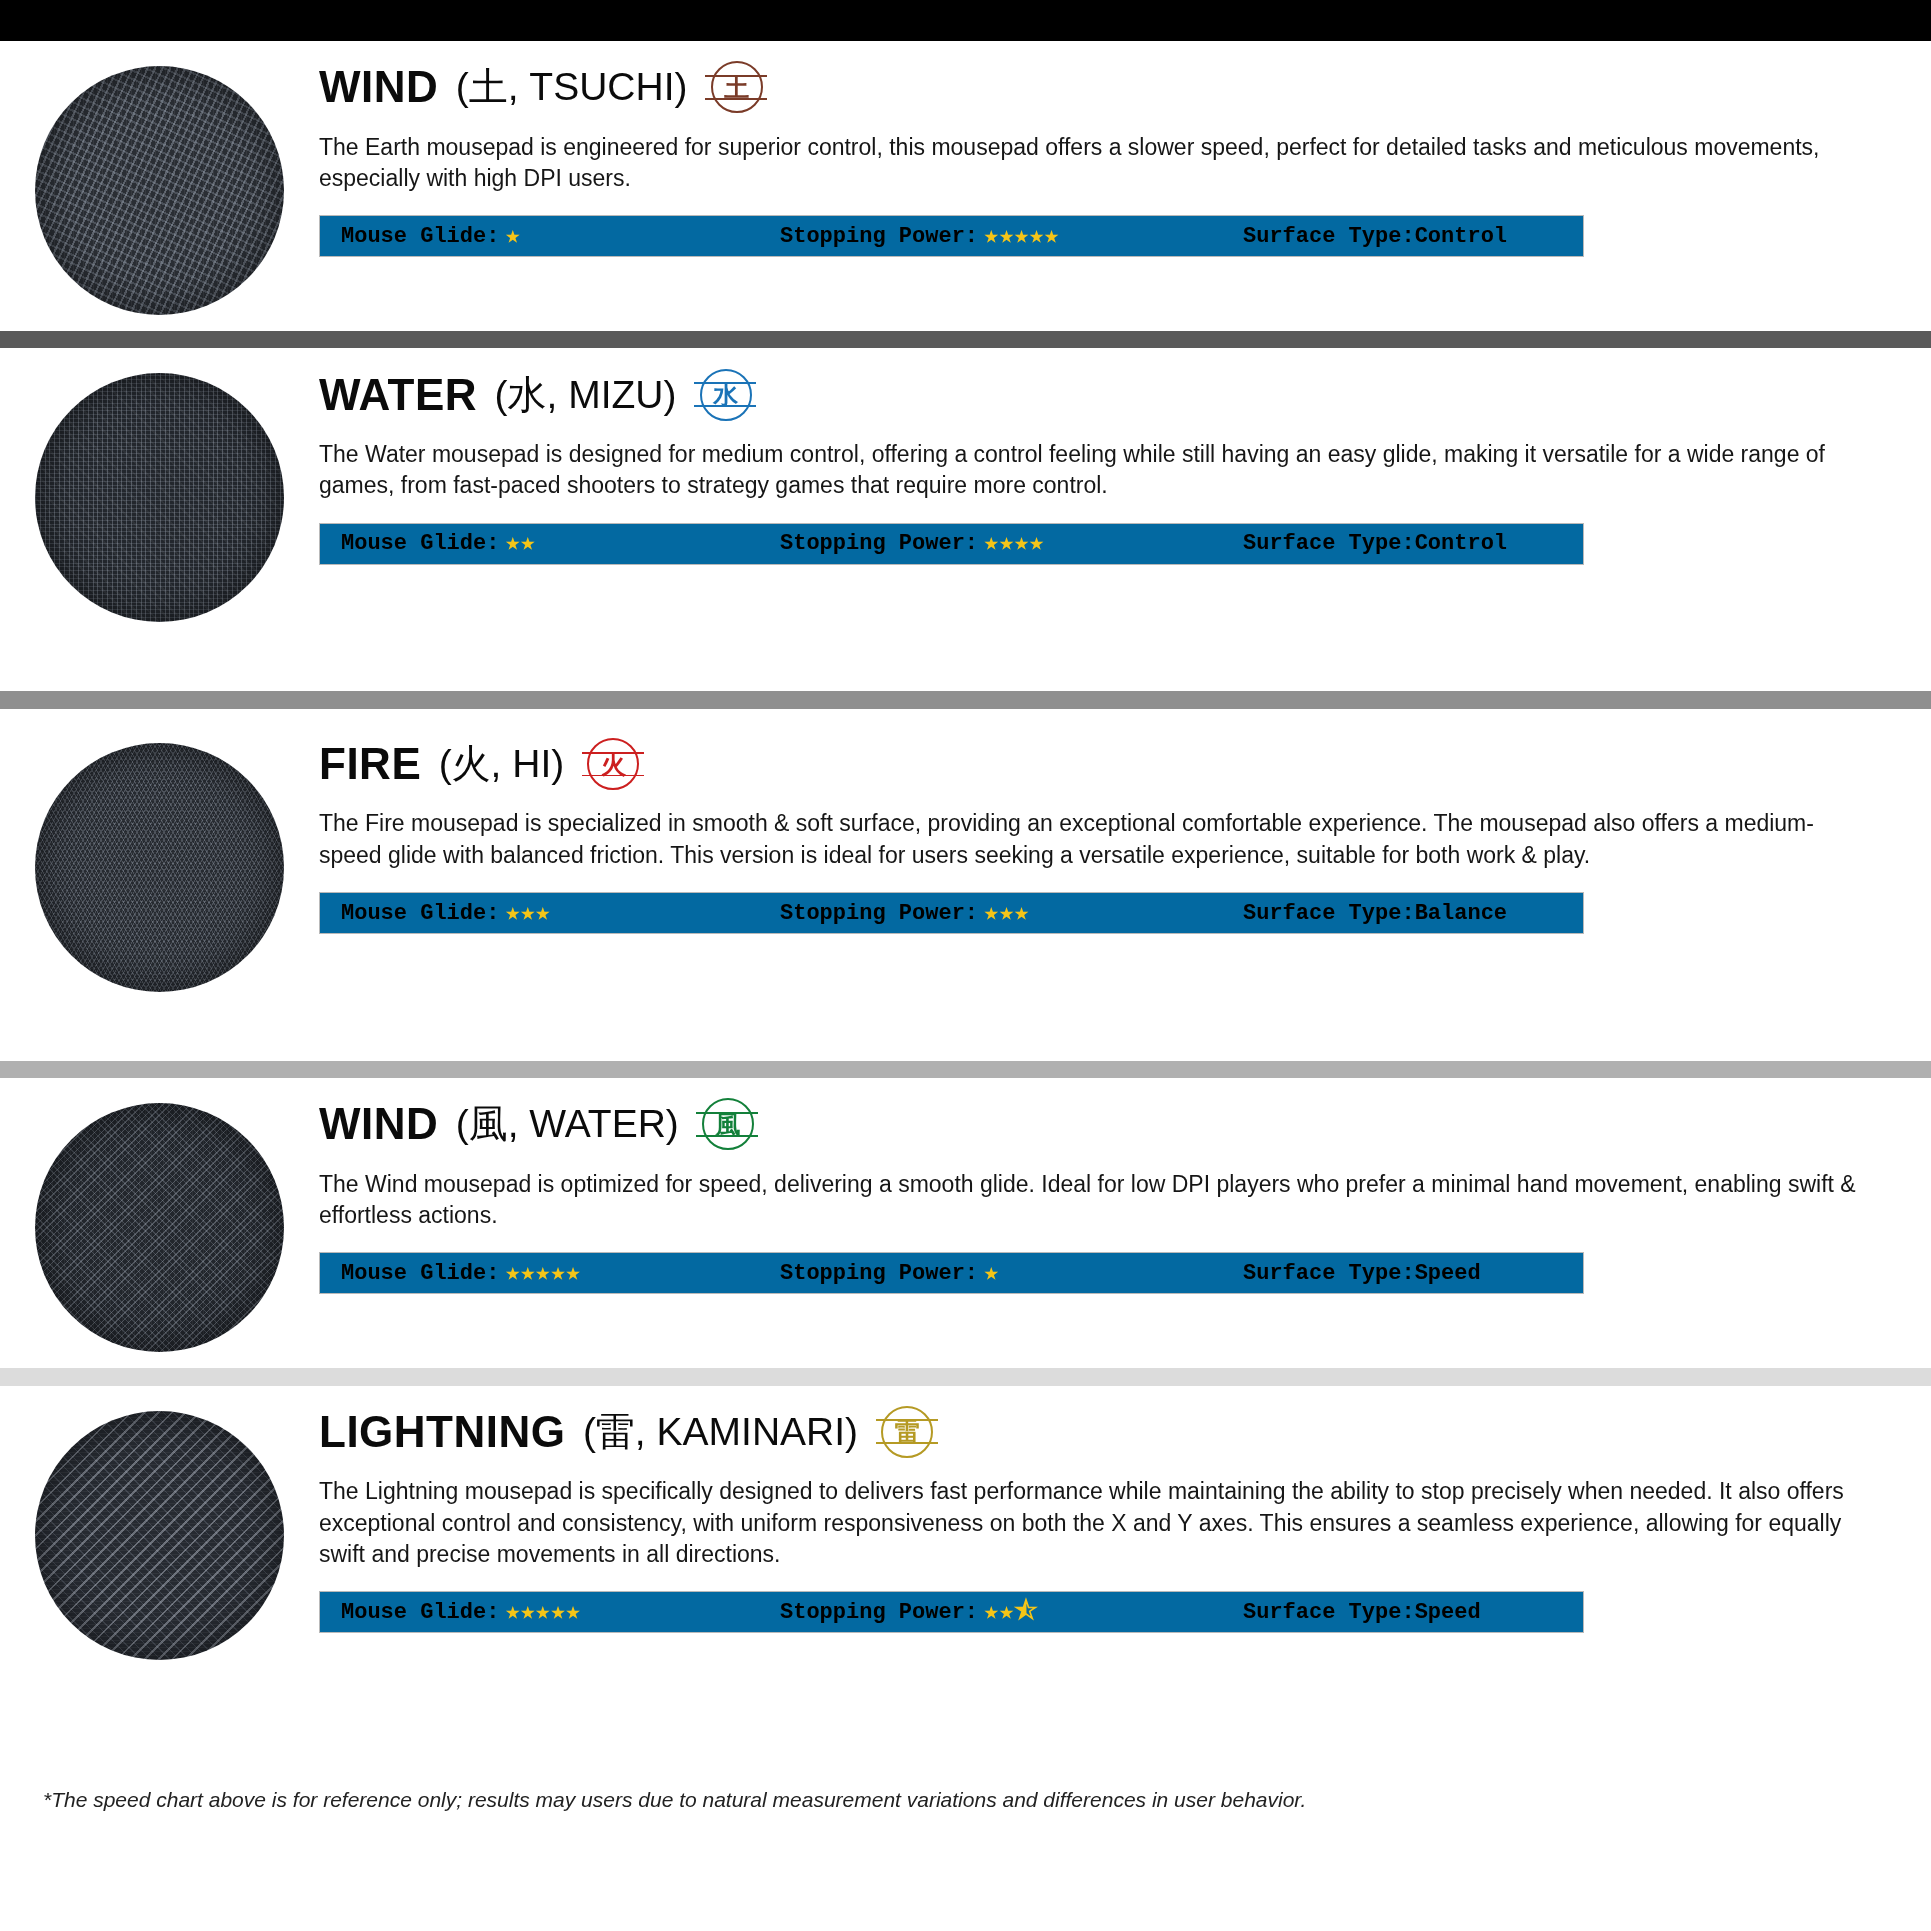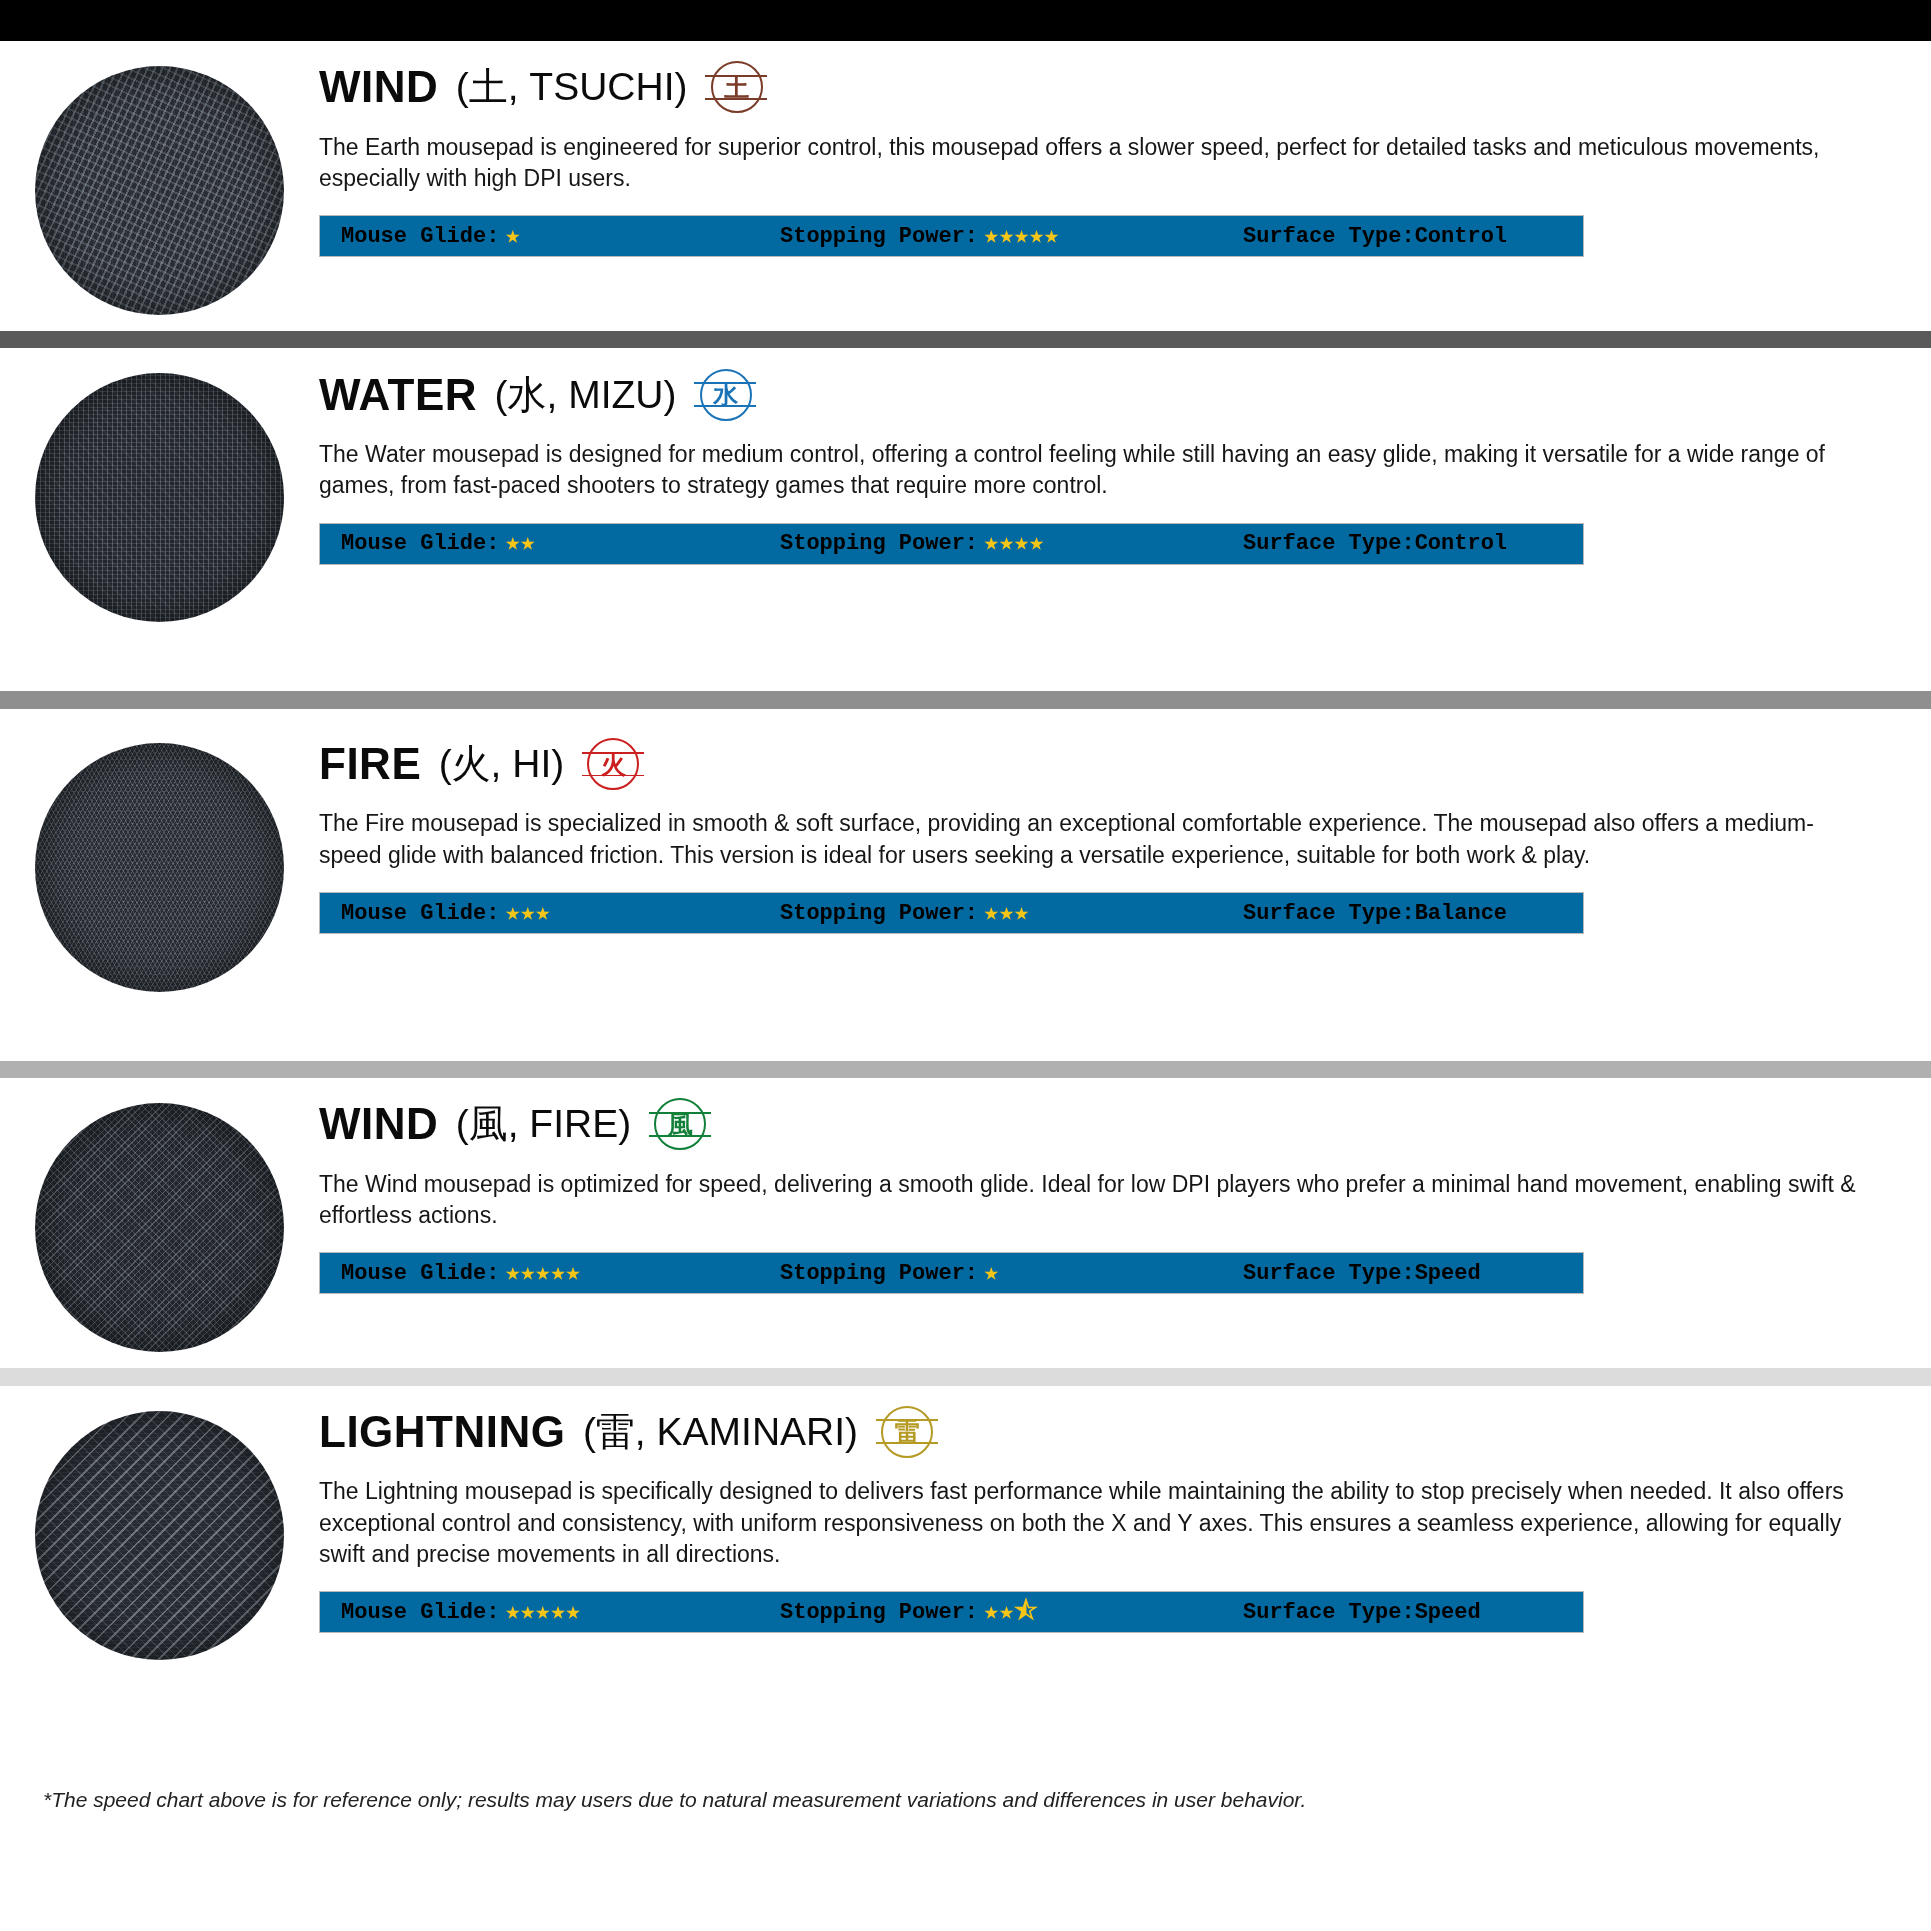--- a/index.html
+++ b/index.html
@@ -281,21 +281,21 @@
 
   <div class="divider" style="height:17.4px;background:#b0b0b0;"></div>
 
   <div class="row" style="height:290px;">
     <div class="swatch-col">
       <div class="swatch tex-wind"></div>
     </div>
     <div class="content-col">
       <div class="title-line">
         <span class="title-main">WIND</span>
-        <span class="title-sub">(風, FIRE)</span>
+        <span class="title-sub">(風, WATER)</span>
         <span class="kanji-badge" style="color:#13803a;">風</span>
       </div>
       <p class="desc">The Wind mousepad is optimized for speed, delivering a smooth glide. Ideal for low DPI players who prefer a minimal hand movement, enabling swift &amp; effortless actions.</p>
       <div class="statbar">
         <div class="stat stat-glide">
           <span>Mouse Glide:</span>
           <span class="stars">★★★★★</span>
         </div>
         <div class="stat stat-stop">
           <span>Stopping Power:</span>

